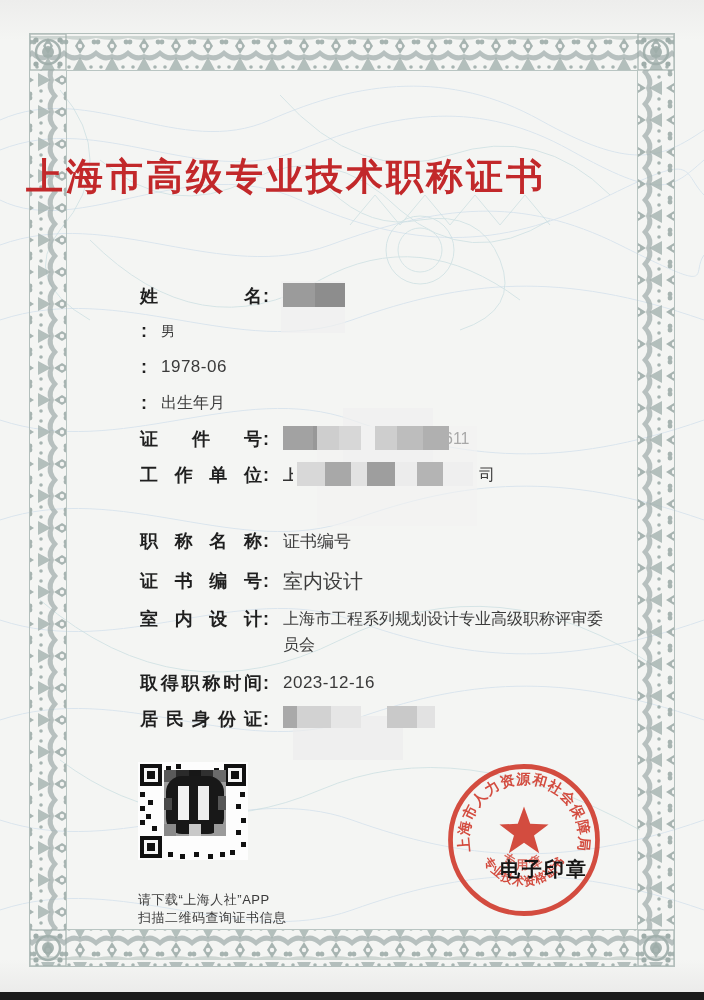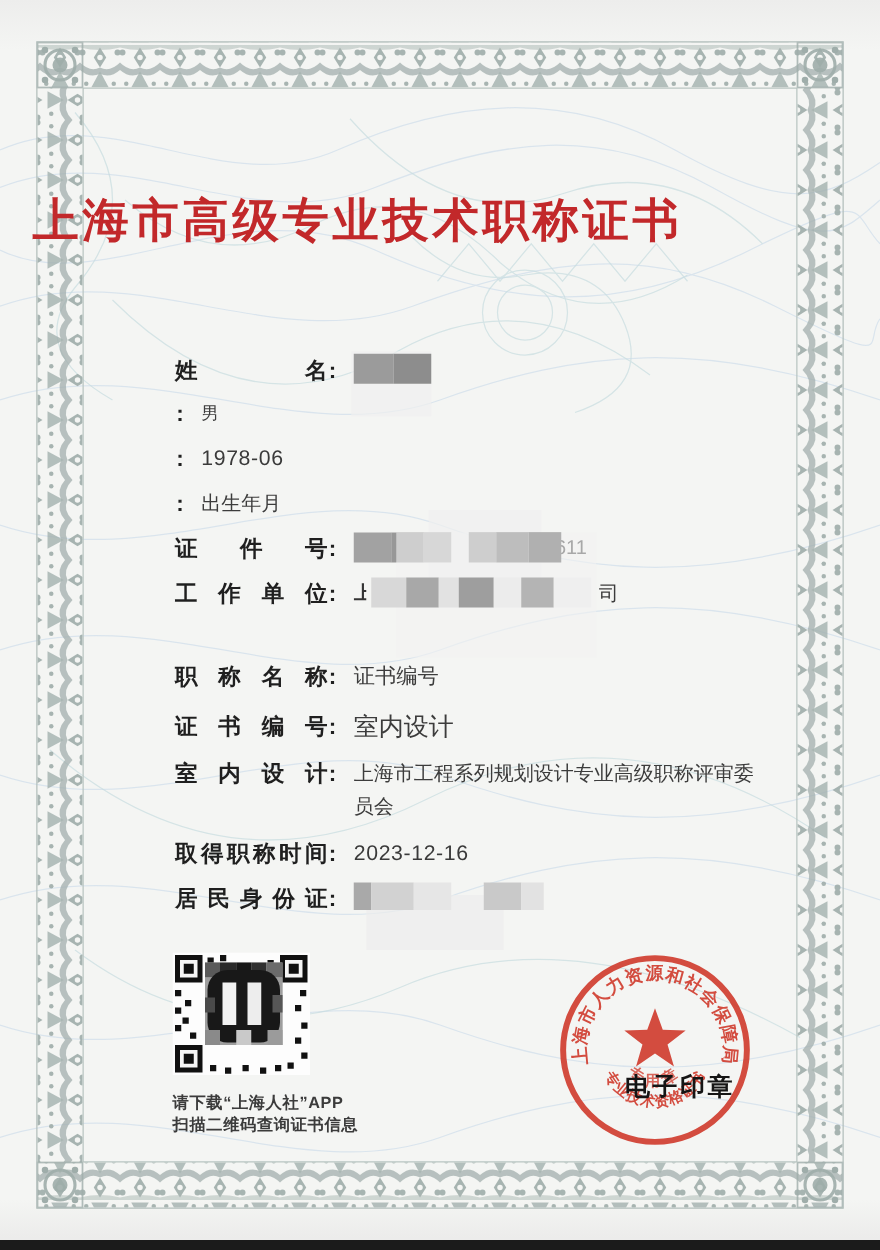--- a/index.html
+++ b/index.html
@@ -30,21 +30,21 @@
   .num{font-size:17px;color:#3a3a3a;letter-spacing:0.5px;}
   .wrapval{width:332px;line-height:26px;}
   .redact{display:inline-flex;align-items:center;position:relative;filter:blur(0.6px);}
   .seg{display:inline-block;height:24px;}
   .seg-light{height:22px;}
   .smear{position:absolute;z-index:-1;}
   .tail{font-size:16px;color:#3a3a3a;margin-left:-5px;font-weight:500;}
   .prefix-clip{display:inline-block;width:10px;overflow:hidden;font-size:15px;color:#333;font-weight:600;}
 
   .qr-block{position:absolute;left:138px;top:762px;z-index:2;}
-  .qr-caption{margin-top:8px;font-size:13px;font-weight:700;color:#3b3b3b;line-height:18px;letter-spacing:0.5px;}
+  .qr-caption{margin-top:27px;font-size:13px;font-weight:400;color:#3b3b3b;line-height:18px;letter-spacing:0.5px;}
 
   .seal-wrap{position:absolute;left:440px;top:756px;z-index:3;}
   .seal-overlay{position:absolute;left:500px;top:856px;z-index:5;
                 font-size:20px;font-weight:800;color:#151515;letter-spacing:2px;}
 </style>
 </head>
 <body>
 
 <div class="photo">
 

